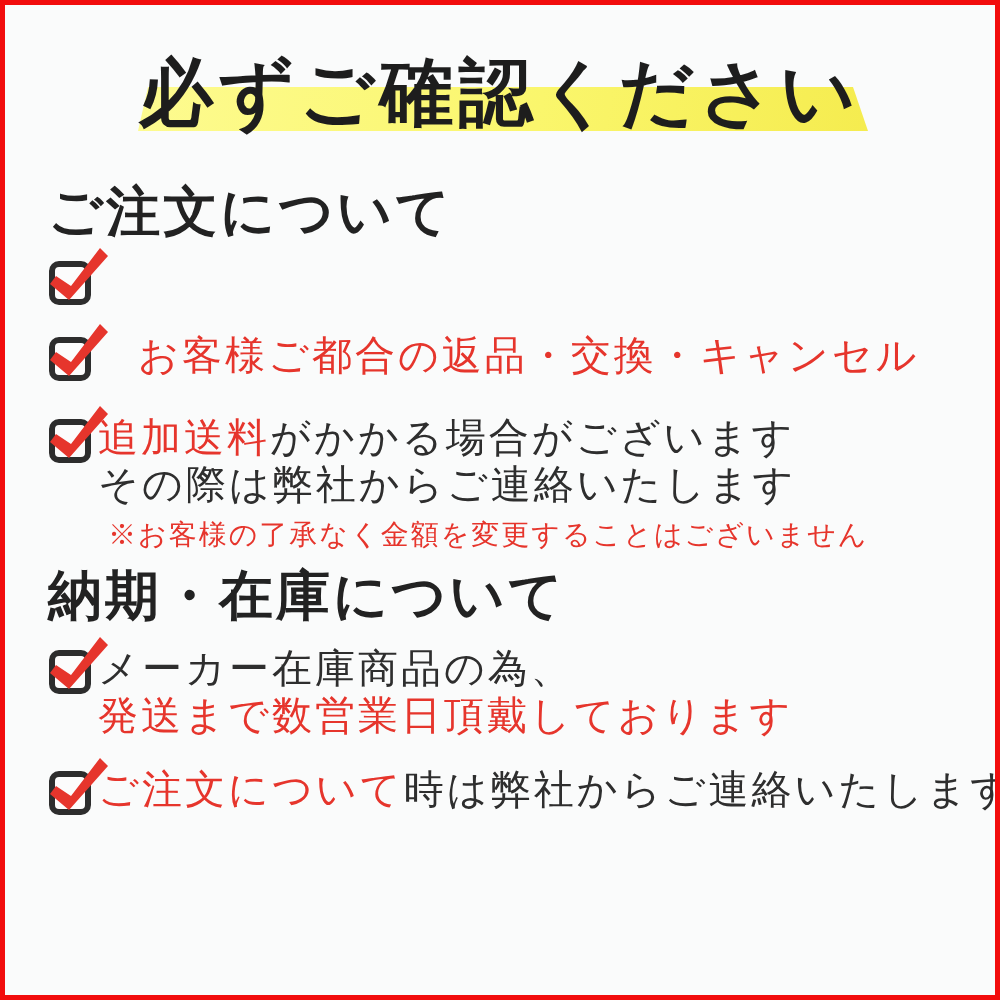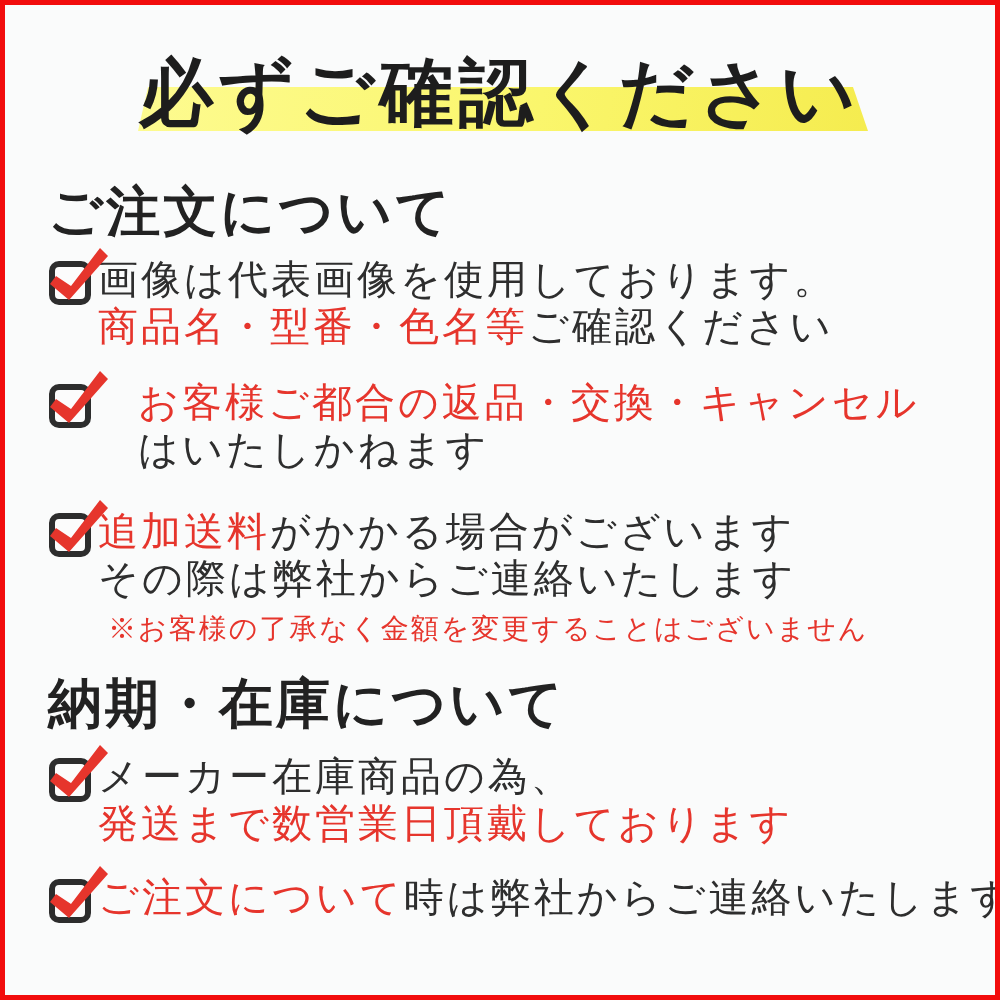--- a/index.html
+++ b/index.html
@@ -25,21 +25,21 @@
     font-size:74px;line-height:102px;font-weight:700;
     letter-spacing:5px;color:#1d1d1d;white-space:nowrap;
   }
   
   .section{padding-left:43px;}
   .heading{
     margin:0;font-size:54px;line-height:64px;font-weight:700;
     letter-spacing:3px;color:#222222;white-space:nowrap;
   }
   .section[data-idx="0"] .heading{margin-top:36px;margin-bottom:12px;}
-  .section[data-idx="1"] .heading{margin-top:26px;margin-bottom:17px;}
+  .section[data-idx="1"] .heading{margin-top:12px;margin-bottom:17px;}
   
   .item{display:flex;align-items:flex-start;}
   .check-icon{flex:none;width:46px;height:47px;position:relative;}
   .check-icon svg{position:absolute;left:0;top:-8px;width:60px;height:58px;overflow:visible;}
   .cb-box{fill:#fcfcfc;stroke:#2d2d2d;stroke-width:6;}
   .cb-check{fill:var(--accent-red,#e6352c);}
   .item-text{margin-left:4px;font-size:40px;line-height:47px;letter-spacing:3px;}
   .line{white-space:nowrap;}
   .seg-red{color:var(--accent-red,#e6352c);}
   .seg-black{color:#2e2e2e;}
@@ -65,36 +65,31 @@
   <section class="section" data-idx="0">
     <h2 class="heading">ご注文について</h2>
     <div class="items">
   <div class="item">
     <span class="check-icon">
       <svg viewBox="0 0 60 58" aria-hidden="true">
         <rect class="cb-box" x="4" y="16" width="36" height="38" rx="7"></rect>
         <polygon class="cb-check" points="8,28 23,38 52,0 60,8 21,52 2,36"></polygon>
       </svg>
     </span>
-    <div class="item-text">
-              <div class="line"><span class="seg-black">画像は代表画像を使用しております。</span></div>
-              <div class="line"><span class="seg-red">商品名・型番・色名等</span><span class="seg-black">ご確認ください</span></div>
-            </div>
   </div>
 
   <div class="item">
     <span class="check-icon">
       <svg viewBox="0 0 60 58" aria-hidden="true">
         <rect class="cb-box" x="4" y="16" width="36" height="38" rx="7"></rect>
         <polygon class="cb-check" points="8,28 23,38 52,0 60,8 21,52 2,36"></polygon>
       </svg>
     </span>
     <div class="item-text">
               <div class="line"><span class="seg-red">お客様ご都合の返品・交換・キャンセル</span></div>
-              <div class="line"><span class="seg-black">はいたしかねます</span></div>
             </div>
   </div>
 
   <div class="item">
     <span class="check-icon">
       <svg viewBox="0 0 60 58" aria-hidden="true">
         <rect class="cb-box" x="4" y="16" width="36" height="38" rx="7"></rect>
         <polygon class="cb-check" points="8,28 23,38 52,0 60,8 21,52 2,36"></polygon>
       </svg>
     </span>

